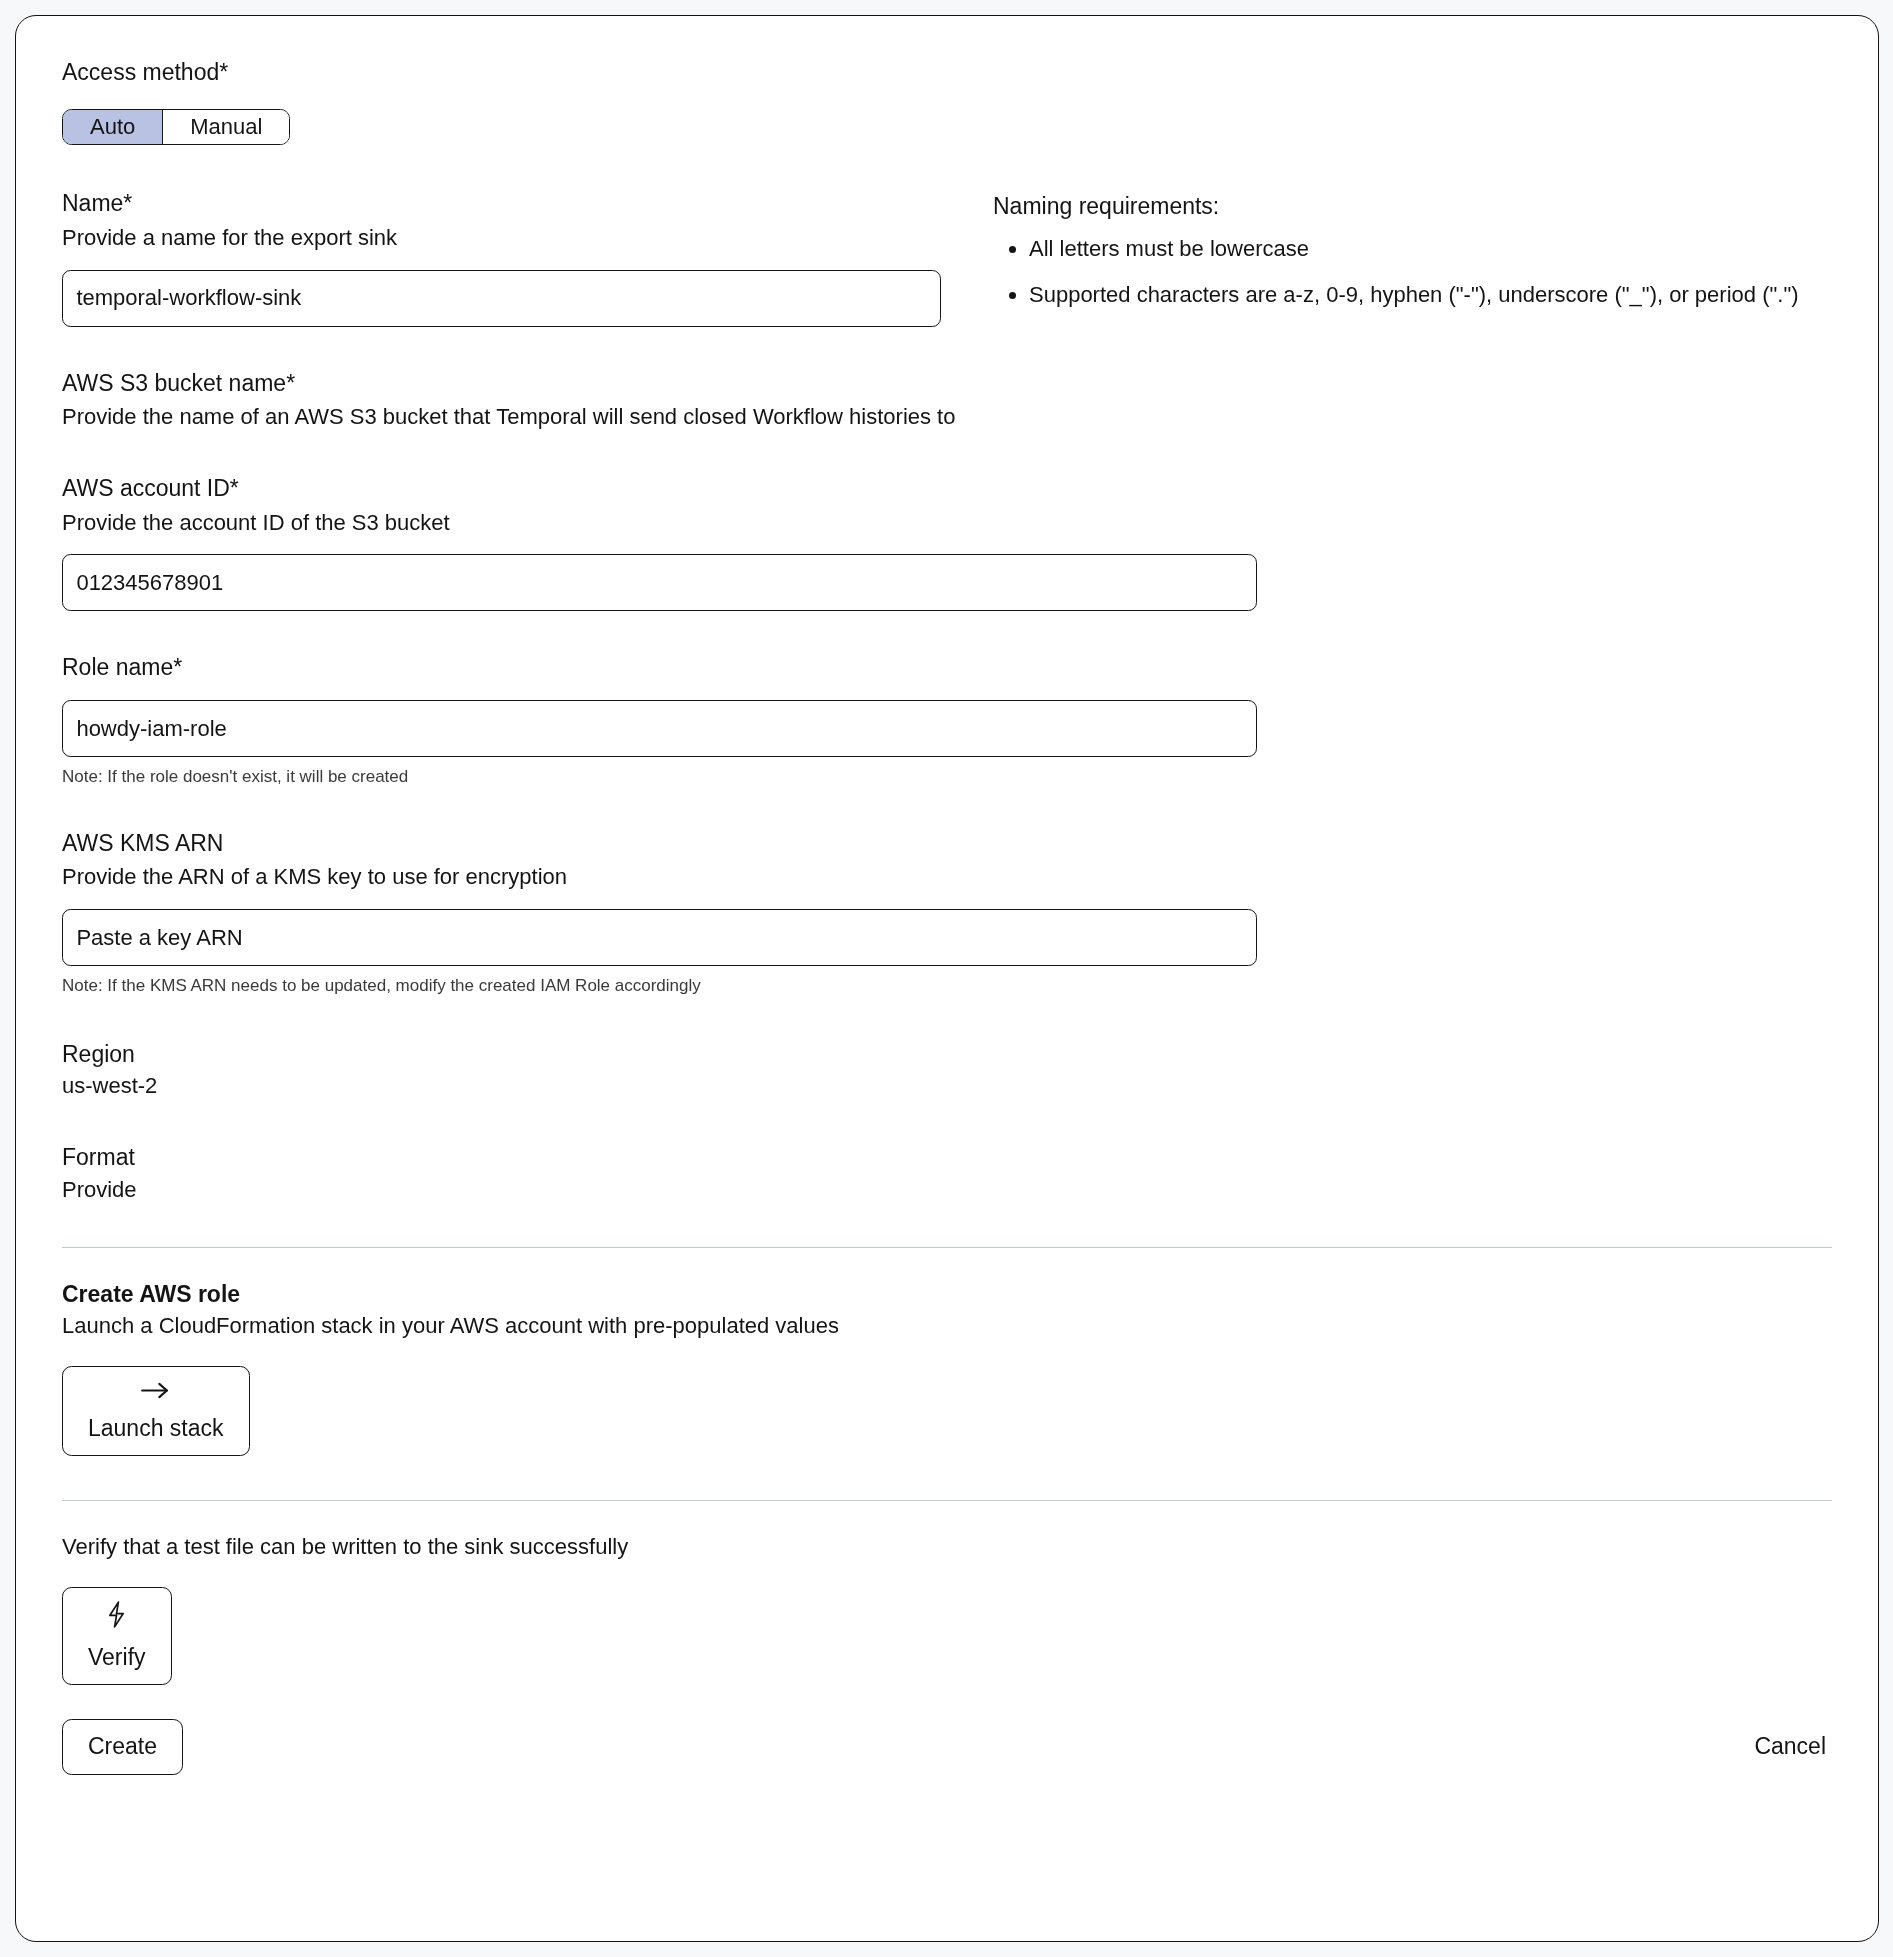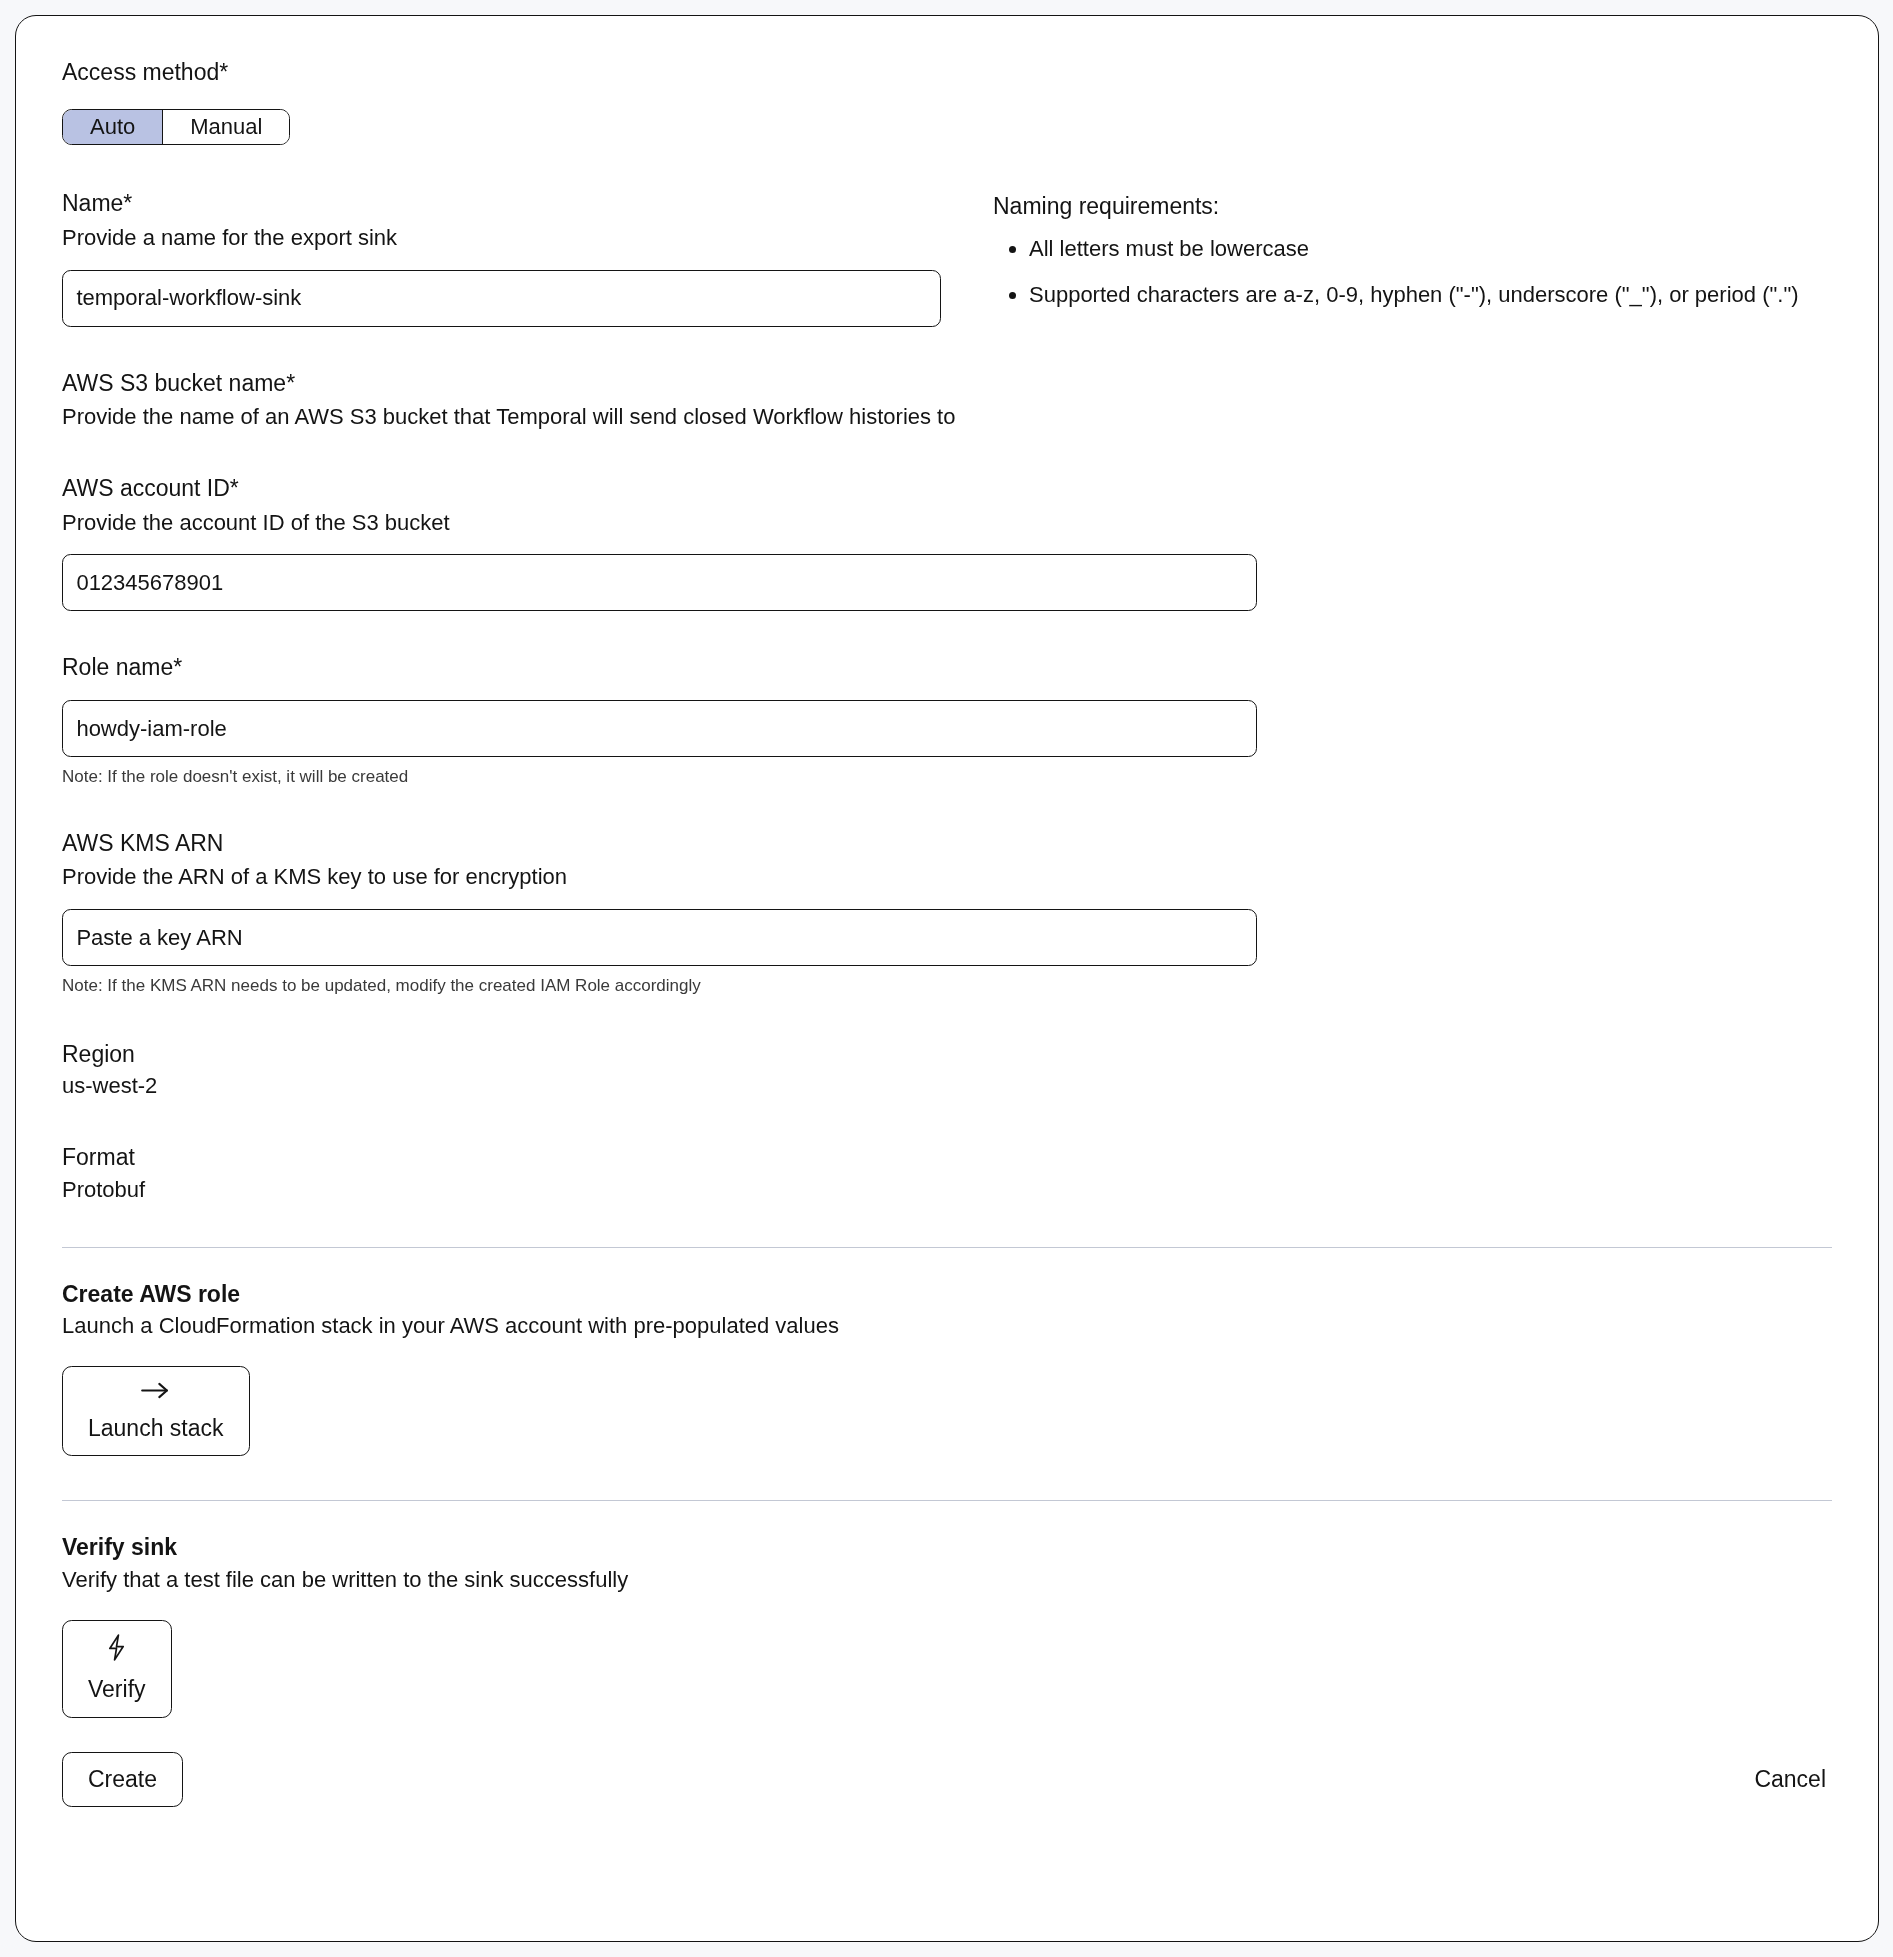--- a/index.html
+++ b/index.html
@@ -233,21 +233,21 @@
     <div class="note">Note: If the KMS ARN needs to be updated, modify the created IAM Role accordingly</div>
   </div>
 
   <div class="info-block">
     <div class="label">Region</div>
     <div class="value-text">us-west-2</div>
   </div>
 
   <div class="info-block">
     <div class="label">Format</div>
-    <div class="value-text">Protobuf</div>
+    <div class="value-text">Provide</div>
   </div>
 
   <hr class="divider">
 
   <div class="action-sec">
     <div class="action-title">Create AWS role</div>
     <div class="action-desc">Launch a CloudFormation stack in your AWS account with pre-populated values</div>
     <button class="btn">
       <span>
         <svg width="29" height="19" viewBox="0 0 30 20" fill="none" xmlns="http://www.w3.org/2000/svg">
@@ -255,21 +255,20 @@
           <path d="M19 3 L27 10 L19 17" stroke="#141414" stroke-width="2.2" stroke-linecap="round" stroke-linejoin="round" fill="none"></path>
         </svg>
       </span>
       <span>Launch stack</span>
     </button>
   </div>
 
   <hr class="divider">
 
   <div class="action-sec">
-    <div class="action-title">Verify sink</div>
     <div class="action-desc">Verify that a test file can be written to the sink successfully</div>
     <button class="btn">
       <span>
         <svg width="21" height="27" viewBox="0 0 22 28" fill="none" xmlns="http://www.w3.org/2000/svg">
           <path d="M13 1 L4 15 H11 L9 27 L18 13 H11 Z" stroke="#141414" stroke-width="1.8" stroke-linejoin="round" fill="none"></path>
         </svg>
       </span>
       <span>Verify</span>
     </button>
   </div>

